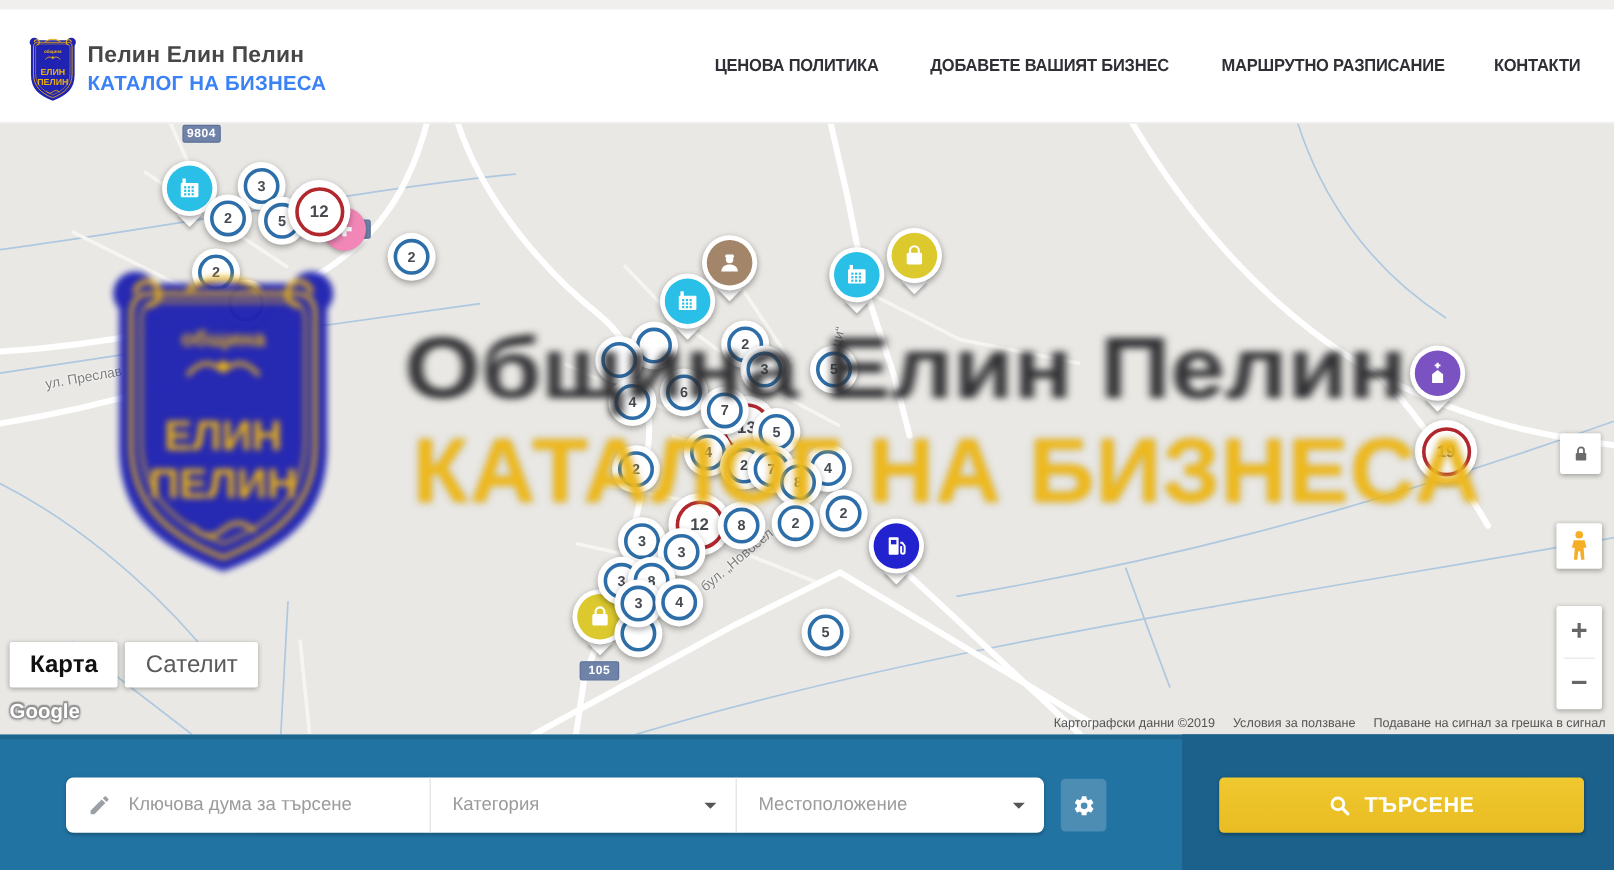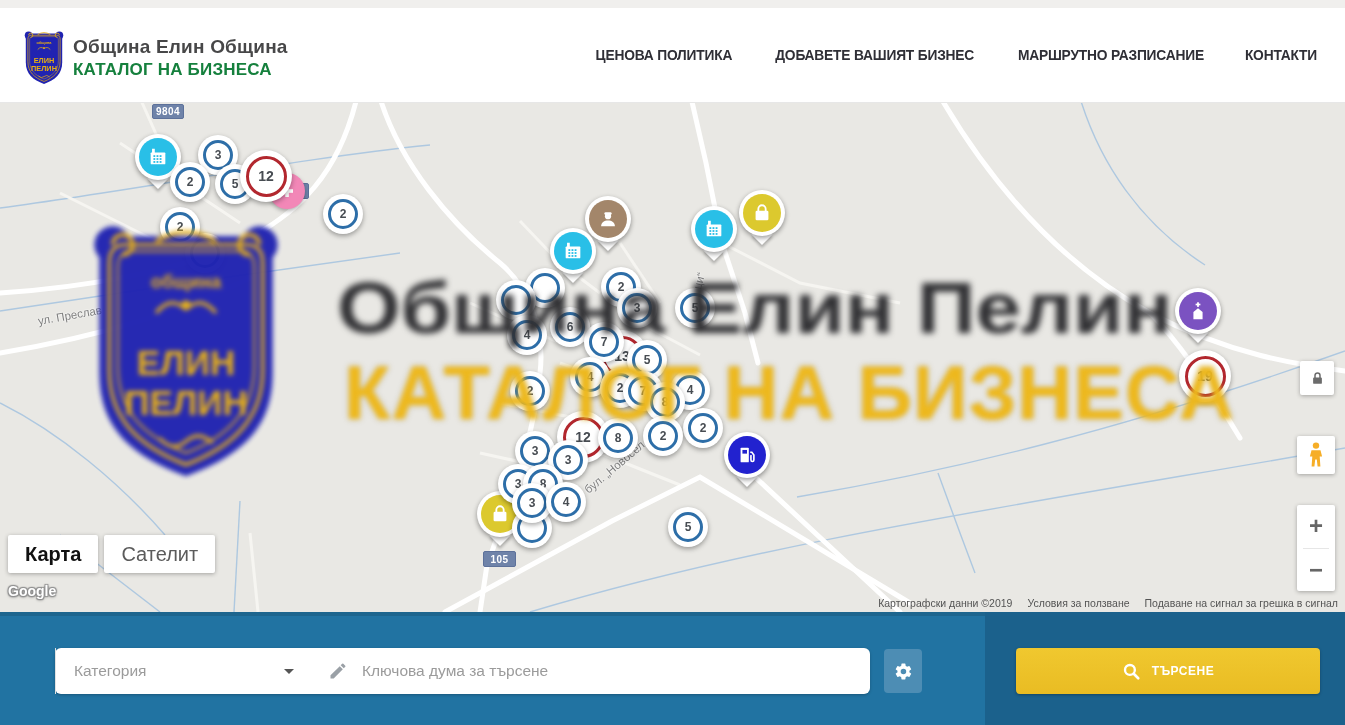--- a/index.html
+++ b/index.html
@@ -8,21 +8,21 @@
        font-family:"Liberation Sans","DejaVu Sans",sans-serif;}
 
   
   .top-strip{position:absolute;left:0;top:0;width:100%;height:8px;background:#f0efed;}
   .header{position:absolute;left:0;top:8px;width:100%;height:95px;background:#fff;
           border-bottom:1px solid #e7e7e7;}
   .brand{position:absolute;left:23px;top:22px;display:flex;align-items:center;}
   .brand-shield{width:42px;height:56px;}
   .brand-text{margin-left:8px;}
   .brand-title{font-size:19px;font-weight:bold;color:#474748;letter-spacing:.2px;}
-  .brand-subtitle{font-size:17px;font-weight:bold;color:#15803d;margin-top:2px;letter-spacing:.2px;}
+  .brand-subtitle{font-size:17px;font-weight:bold;color:#3b82f6;margin-top:2px;letter-spacing:.2px;}
   .nav{position:absolute;right:26px;top:0;height:100%;display:flex;align-items:center;}
   .nav a{display:inline-block;margin-left:34px;font-size:14.5px;font-weight:bold;color:#2f2f36;
          text-decoration:none;letter-spacing:-.2px;transform:scaleX(.95);transform-origin:center;
          white-space:nowrap;cursor:pointer;}
 
   
   .map{position:absolute;left:0;top:103px;width:1345px;height:509px;background:#e9e8e4;overflow:hidden;}
   .map svg.bglayer{position:absolute;left:0;top:0;pointer-events:none;}
 
   .street-label{position:absolute;font-size:11.5px;color:#7e7e7e;white-space:nowrap;
@@ -53,21 +53,21 @@
   .wm-line2{position:absolute;left:344px;top:252px;font-size:76px;font-weight:bold;color:#edb81d;
             white-space:nowrap;filter:blur(2.5px);transform:scaleX(1.0);transform-origin:left center;
             line-height:1;letter-spacing:1px;text-shadow:0 0 5px rgba(50,50,50,.25);pointer-events:none;}
 
   
   .maptype{position:absolute;left:8px;top:432px;display:flex;}
   .maptype .btn{height:38px;background:#fff;border-radius:2px;box-shadow:0 1px 4px rgba(0,0,0,.3);
                 display:flex;align-items:center;justify-content:center;padding:0 17px;font-size:20px;cursor:pointer;}
   .maptype .btn.active{font-weight:bold;color:#111;}
   .maptype .btn.inactive{color:#5b5b5b;margin-left:6px;}
-  .google-logo{position:absolute;left:8px;top:480px;font-size:14px;font-weight:bold;color:#fff;cursor:pointer;
+  .google-logo{position:absolute;left:8px;top:480px;font-size:17px;font-weight:bold;color:#fff;cursor:pointer;
     text-shadow:1px 1px 1px #8f8f8f,-1px 1px 1px #8f8f8f,1px -1px 1px #8f8f8f,-1px -1px 1px #8f8f8f,0 1px 3px #777;}
   .attribution{position:absolute;right:7px;bottom:3px;display:flex;gap:15px;font-size:10.5px;color:#545454;}
   .attribution span,.attribution a{color:#545454;text-decoration:none;white-space:nowrap;}
   .ctrl-box{position:absolute;background:#fff;border-radius:2px;box-shadow:0 1px 4px rgba(0,0,0,.3);
             display:flex;align-items:center;justify-content:center;cursor:pointer;}
   .lock-box{left:1300px;top:258px;width:34px;height:34px;}
   .pegman-box{left:1297px;top:333px;width:38px;height:38px;}
   .zoomctl{position:absolute;left:1297px;top:402px;width:38px;height:86px;background:#fff;border-radius:2px;
            box-shadow:0 1px 4px rgba(0,0,0,.3);display:flex;flex-direction:column;}
   .zoomctl .zbtn{flex:1;display:flex;align-items:center;justify-content:center;font-size:24px;
@@ -88,21 +88,21 @@
   .sb-select{border-left:1px solid #e2e2e2;padding:0 18px;font-size:15.5px;color:#9b9b9b;cursor:pointer;}
   .sb-cat{width:255px;}
   .sb-loc{width:257px;}
   .sb-select .arrow{position:absolute;right:16px;top:50%;margin-top:-2px;width:0;height:0;
                     border-left:5px solid transparent;border-right:5px solid transparent;border-top:5px solid #555;}
   .gear-btn{position:absolute;left:884px;top:37px;width:38px;height:44px;background:#4d8db4;border-radius:4px;
             display:flex;align-items:center;justify-content:center;cursor:pointer;}
   .search-btn{position:absolute;left:1016px;top:36px;width:304px;height:46px;border-radius:4px;
               background:linear-gradient(#f0c82f,#e9bc23);box-shadow:0 1px 3px rgba(0,0,0,.3);
               display:flex;align-items:center;justify-content:center;gap:11px;cursor:pointer;}
-  .search-btn .lbl{font-size:12px;font-weight:bold;color:#fff;letter-spacing:.5px;}
+  .search-btn .lbl{font-size:18px;font-weight:bold;color:#fff;letter-spacing:.5px;}
 </style>
 </head>
 <body>
 
 <div id="app">
 
   <div class="top-strip"></div>
 
   <div class="header">
     <div class="brand">
@@ -116,21 +116,21 @@
         <path d="M14 26 C14 18 18 15 24 15 L96 15 C102 15 106 18 106 26 L106 90 C106 120 88 136 60 147 C32 136 14 120 14 90 Z" stroke="#e7af12" fill="none" stroke-width="2"></path>
         <path d="M19 29 C19 22 22 19 27 19 L93 19 C98 19 101 22 101 29 L101 88 C101 115 85 130 60 140 C35 130 19 115 19 88 Z" stroke="#e7af12" fill="none" stroke-width="1.2"></path>
         <text x="60" y="41" text-anchor="middle" font-size="11" font-weight="bold" fill="#e7af12">община</text>
         <path d="M42 56 q9 -11 18 -2 M78 56 q-9 -11 -18 -2" stroke="#e7af12" fill="none" stroke-width="2"></path>
         <circle cx="60" cy="51" r="2.6" fill="#e7af12"></circle>
         <text x="60" y="93" text-anchor="middle" font-size="21" font-weight="bold" fill="#e7af12">ЕЛИН</text>
         <text x="60" y="117" text-anchor="middle" font-size="21" font-weight="bold" fill="#e7af12">ПЕЛИН</text>
         <path d="M44 131 q8 9 16 2 q8 -7 16 1" stroke="#e7af12" fill="none" stroke-width="2"></path>
       </svg>
       <div class="brand-text">
-        <div class="brand-title">Община Елин Община</div>
+        <div class="brand-title">Пелин Елин Пелин</div>
         <div class="brand-subtitle">КАТАЛОГ НА БИЗНЕСА</div>
       </div>
     </div>
     <nav class="nav" id="main-nav">
         <a>ЦЕНОВА ПОЛИТИКА</a>
         <a>ДОБАВЕТЕ ВАШИЯТ БИЗНЕС</a>
         <a>МАРШРУТНО РАЗПИСАНИЕ</a>
         <a>КОНТАКТИ</a>
       </nav>
   </div>
@@ -461,29 +461,33 @@
       <div class="zbtn">+</div>
       <div class="zdiv"></div>
       <div class="zbtn">−</div>
     </div>
   </div>
 
   <div class="bottombar">
     <div class="dark-panel"></div>
 
     <div class="searchbox">
-      <div class="sb-sec sb-select sb-cat">
-        <span>Категория</span>
-        <span class="arrow"></span>
-      </div>
       <div class="sb-sec sb-keyword">
         <svg width="20" height="20" viewBox="0 0 24 24">
           <path d="M3 17.2V21h3.8L17.8 9.9l-3.7-3.7L3 17.2zM20.7 7a1 1 0 0 0 0-1.4l-2.3-2.3a1 1 0 0 0-1.4 0l-1.8 1.8 3.7 3.7L20.7 7z" fill="#9aa0a6"></path>
         </svg>
         <input type="text" placeholder="Ключова дума за търсене" style="">
+      </div>
+      <div class="sb-sec sb-select sb-cat">
+        <span>Категория</span>
+        <span class="arrow"></span>
+      </div>
+      <div class="sb-sec sb-select sb-loc">
+        <span>Местоположение</span>
+        <span class="arrow"></span>
       </div>
     </div>
 
     <div class="gear-btn">
       <svg width="19" height="19" viewBox="0 0 24 24">
         <path fill="#ffffff" d="M19.4 13c.04-.33.06-.66.06-1s-.02-.67-.06-1l2.1-1.65a.5.5 0 0 0 .12-.64l-2-3.46a.5.5 0 0 0-.61-.22l-2.49 1a7.3 7.3 0 0 0-1.73-1l-.38-2.65A.5.5 0 0 0 13.92 2h-4a.5.5 0 0 0-.5.42l-.37 2.65c-.63.26-1.2.6-1.74 1l-2.49-1a.5.5 0 0 0-.6.22l-2 3.46c-.13.22-.07.5.12.64L4.43 11c-.04.33-.07.66-.07 1s.03.67.07 1l-2.1 1.65a.5.5 0 0 0-.12.64l2 3.46c.12.22.38.3.6.22l2.5-1c.53.4 1.1.74 1.73 1l.37 2.65c.04.24.25.42.5.42h4c.25 0 .46-.18.5-.42l.37-2.65c.63-.26 1.2-.6 1.73-1l2.5 1c.22.08.48 0 .6-.22l2-3.46a.5.5 0 0 0-.12-.64L19.4 13zM11.92 15.5a3.5 3.5 0 1 1 0-7 3.5 3.5 0 0 1 0 7z"></path>
       </svg>
     </div>
 
     <div class="search-btn">

